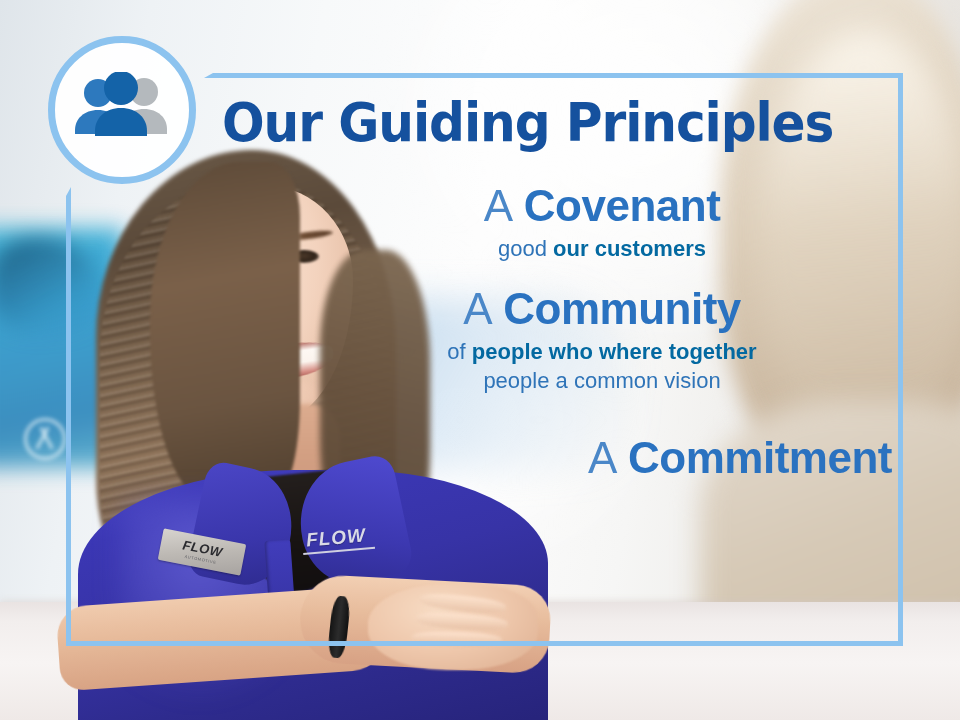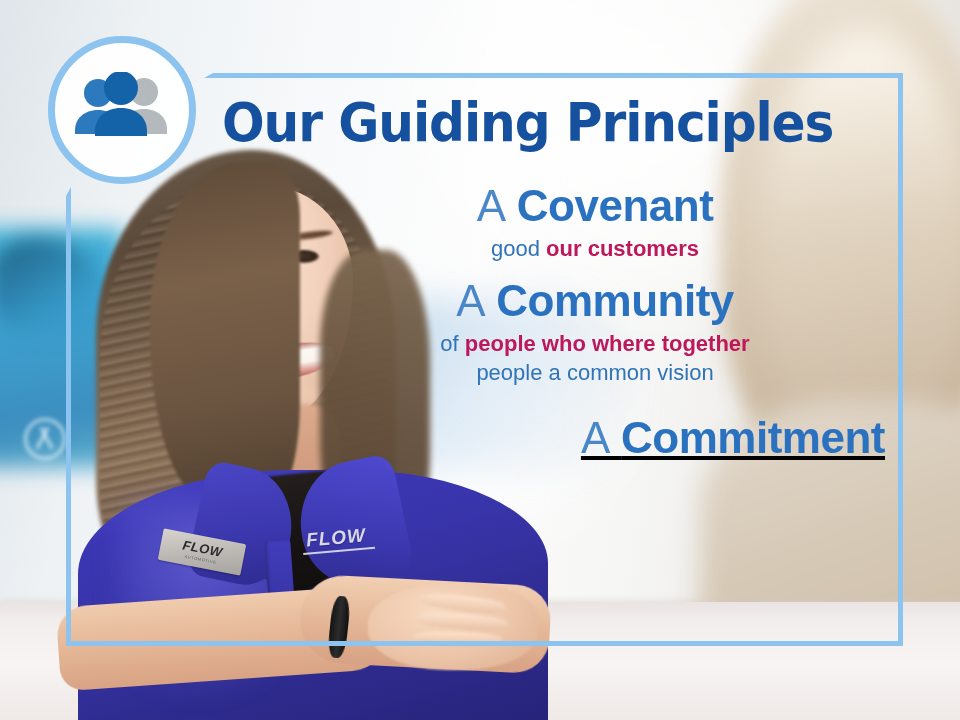--- a/index.html
+++ b/index.html
@@ -449,21 +449,21 @@
     line-height: 1;
     letter-spacing: -1.2px;
     color: #15519e;
     transform: scaleX(0.93);
     transform-origin: left center;
     white-space: nowrap;
   }
 
   .principles {
     position: absolute;
-    left: 305px; top: 180px;
+    left: 312px; top: 180px;
     width: 580px;
     text-align: center;
   }
   .principle { margin-bottom: 4px; }
   .p-head {
     font-family: "Liberation Sans", sans-serif;
     font-size: 44px;
     line-height: 1.18;
     white-space: nowrap;
   }
@@ -478,25 +478,25 @@
     letter-spacing: -0.5px;
   }
   .p-sub {
     font-family: "Liberation Sans", sans-serif;
     font-size: 22px;
     line-height: 1.33;
     color: #2f74b8;
     font-weight: normal;
     margin-top: 2px;
   }
-  .p-sub b { font-weight: bold; color: #be185d; }
+  .p-sub b { font-weight: bold; color: #0369a1; }
 
   .principle-1 { text-align: center; }
-  .principle-2 { text-align: center; margin-top: 12px; }
-  .principle-3 { text-align: right; margin-top: 24px; text-decoration: underline; }
+  .principle-2 { text-align: center; margin-top: 20px; }
+  .principle-3 { text-align: right; margin-top: 36px; }
   .principle-2 .p-sub { text-align: center; }
   .principle-3 .p-head { text-align: right; }
   .principle-3 .p-sub  { text-align: right; }
 </style>
 </head>
 <body>
 
 <div id="stage">
 
   <div class="photo">

